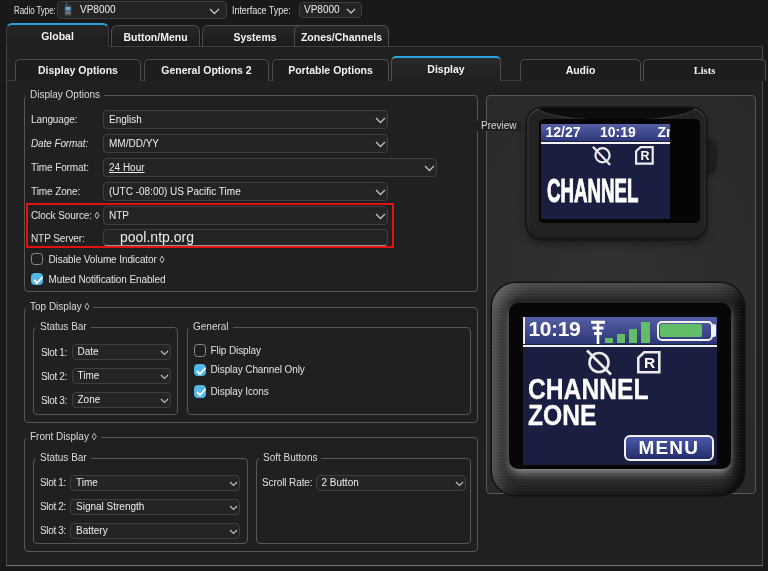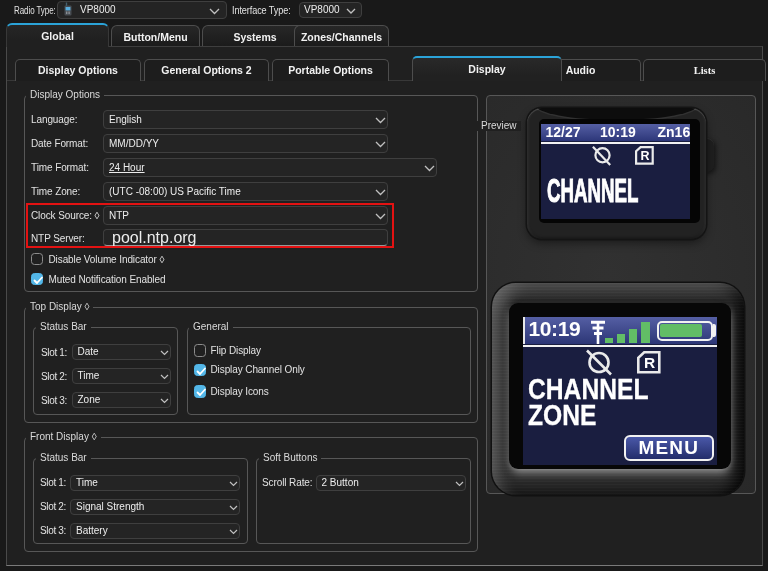--- a/index.html
+++ b/index.html
@@ -7,22 +7,22 @@
   body { background:#191919; font-family:"Liberation Sans",sans-serif; position:relative; }
   .abs { position:absolute; }
   .lb { position:absolute; font-size:10px; line-height:11px; color:#e2e2e2; white-space:nowrap; letter-spacing:-0.1px; }
   .sel { position:absolute; height:19px; background:#242424; border:1px solid #3f3f3f;
          border-radius:4px; color:#ededed; font-size:10px; line-height:17px; padding-left:5px;
          white-space:nowrap; }
   .sel svg { position:absolute; right:1.5px; top:6px; }
   .sel.sm { height:16px; line-height:14px; }
   .sel.sm svg { top:5px; right:1px; }
   .inp { position:absolute; height:17.5px; background:#242424; border:1px solid #3f3f3f;
-         border-bottom:1px solid #989898; border-radius:4px; color:#ededed; font-size:16px;
-         line-height:15px; padding-left:8px; }
+         border-bottom:1px solid #989898; border-radius:4px; color:#ededed; font-size:14px;
+         line-height:15px; padding-left:16px; }
   .grp { position:absolute; border:1px solid #575757; border-radius:4px; }
   .glab { position:absolute; font-size:10px; line-height:10px; color:#dadada; background:#202020; padding:0 4px;
           white-space:nowrap; z-index:2; }
   .cb { position:absolute; width:12.5px; height:12.5px; border:1px solid #8c8c8c; border-radius:3.5px;
         background:transparent; }
   .cb.on { background:#53b7e8; border-color:#53b7e8; }
   .cb.on svg { position:absolute; left:1px; top:2px; }
   .tab1 { position:absolute; top:25px; height:21px; background:linear-gradient(#272727,#1b1b1b);
           border:1px solid #4d4d4d; border-bottom:none; border-radius:6px 6px 0 0;
           color:#f2f2f2; font-size:10.5px; font-weight:bold; text-align:center; line-height:22px; }
@@ -63,34 +63,34 @@
 <div class="tab1" style="left:294px; width:95px;">Zones/Channels</div>
 
 <div class="abs" style="left:6px; top:46px; width:757px; height:520px; background:#202020;
      border:1px solid #4a4a4a; border-top:1px solid #3e3e3e; border-bottom:1px solid #7a7a7a;"></div>
 
 <div class="abs" style="left:7px; top:80px; width:755px; height:1px; background:#383838; z-index:1;"></div>
 
 <div class="tab2" style="left:15px;  width:126px;">Display Options</div>
 <div class="tab2" style="left:144px; width:125px;">General Options 2</div>
 <div class="tab2" style="left:272px; width:117px;">Portable Options</div>
-<div class="tab2 act" style="left:412px; width:150px;">Display</div>
+<div class="tab2 act" style="left:391px; width:110px;">Display</div>
 <div class="tab2" style="left:520px; width:121px;">Audio</div>
 <div class="tab2" style="left:643px; width:123px;font-family:Liberation Serif, serif;">Lists</div>
 
 <div class="grp" style="left:24px; top:94.5px; width:454px; height:197.5px;"></div>
 <div class="glab" style="left:26px; top:89.5px;">Display Options</div>
 
 <div class="lb" style="left:31px; top:114px;">Language:</div>
 <div class="sel" style="left:103px; top:109.5px; width:285px;">English
   <svg width="11" height="7" viewBox="0 0 11 7">
       <polyline points="1,1 5.5,5.5 10,1" stroke="#c0c0c0" stroke-width="1.3" fill="none"></polyline>
     </svg></div>
 
-<div class="lb" style="left:31px; top:138px;">Date Format:</div>
+<div class="lb" style="left:31px; top:138px;font-style:italic;">Date Format:</div>
 <div class="sel" style="left:103px; top:133.5px; width:285px;">MM/DD/YY
   <svg width="11" height="7" viewBox="0 0 11 7">
       <polyline points="1,1 5.5,5.5 10,1" stroke="#c0c0c0" stroke-width="1.3" fill="none"></polyline>
     </svg></div>
 
 <div class="lb" style="left:31px; top:162px;">Time Format:</div>
 <div class="sel" style="left:103px; top:157.5px; width:334px;text-decoration:underline;">24 Hour
   <svg width="11" height="7" viewBox="0 0 11 7">
       <polyline points="1,1 5.5,5.5 10,1" stroke="#c0c0c0" stroke-width="1.3" fill="none"></polyline>
     </svg></div>
@@ -191,21 +191,21 @@
 <div class="grp" style="left:486px; top:95px; width:270px; height:399px;
      background:radial-gradient(ellipse 340px 420px at 45% 45%, #313131 0%, #2a2a2a 55%, #242424 100%);"></div>
 <div class="glab" style="left:477px; top:90px;margin-top:31px;">Preview</div>
 
 <div class="abs" style="left:700px; top:138px; width:14px; height:34px; background:#1f1f1f; border-radius:0 7px 7px 0; box-shadow:inset 0 1px 0 rgba(255,255,255,0.08), 2px 2px 5px rgba(0,0,0,0.5);"></div>
 <div class="abs" style="left:527px; top:108px; width:179px; height:131px; background:#222;
      border-radius:15px; overflow:hidden;
      box-shadow: inset 0 1.5px 0 rgba(255,255,255,0.12), inset 2px 0 3px -1px rgba(255,255,255,0.09), inset -2px 0 3px -1px rgba(255,255,255,0.07), inset 0 -2px 3px -1px rgba(0,0,0,0.5), 0 0 0 1.5px #141414, 0 4px 10px rgba(0,0,0,0.45);">
   <div class="abs" style="left:8px; top:-12px; width:163px; height:24px; background:#0d0d0d; border-radius:0 0 85px 85px / 0 0 16px 16px; box-shadow:0 1.5px 0 rgba(255,255,255,0.07);"></div>
   <div class="abs" style="left:12px; top:11px; width:161px; height:104px; background:#050505; border-radius:5px;"></div>
-  <div class="abs" style="left:14px; top:16px; width:149px; height:95px; background:#1a1e40; overflow:hidden;">
+  <div class="abs" style="left:14px; top:16px; width:129px; height:95px; background:#1a1e40; overflow:hidden;">
     <div class="abs" style="left:0; top:0; width:159px; height:16.5px; background:linear-gradient(#555fa4,#2d3779);
          color:#fff; font-weight:bold; font-size:14px;">
       <span class="abs" style="left:4.5px; top:0px;">12/27</span>
       <span class="abs" style="left:59px; top:0px;">10:19</span>
       <span class="abs" style="left:116.5px; top:0px;">Zn16</span>
     </div>
     <div class="abs" style="left:0; top:18px; width:159px; height:2px; background:#f2f2f2;"></div>
     <svg class="abs" style="left:50px; top:21px;" width="22" height="22" viewBox="0 0 22 22">
       <circle cx="11.5" cy="10.3" r="7.1" stroke="#eaeaea" stroke-width="2.2" fill="none"></circle>
       <line x1="1.9" y1="1.8" x2="19.2" y2="20" stroke="#eaeaea" stroke-width="2.2"></line>

